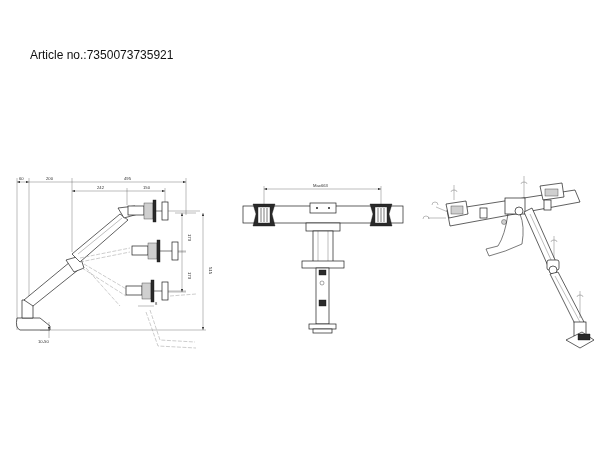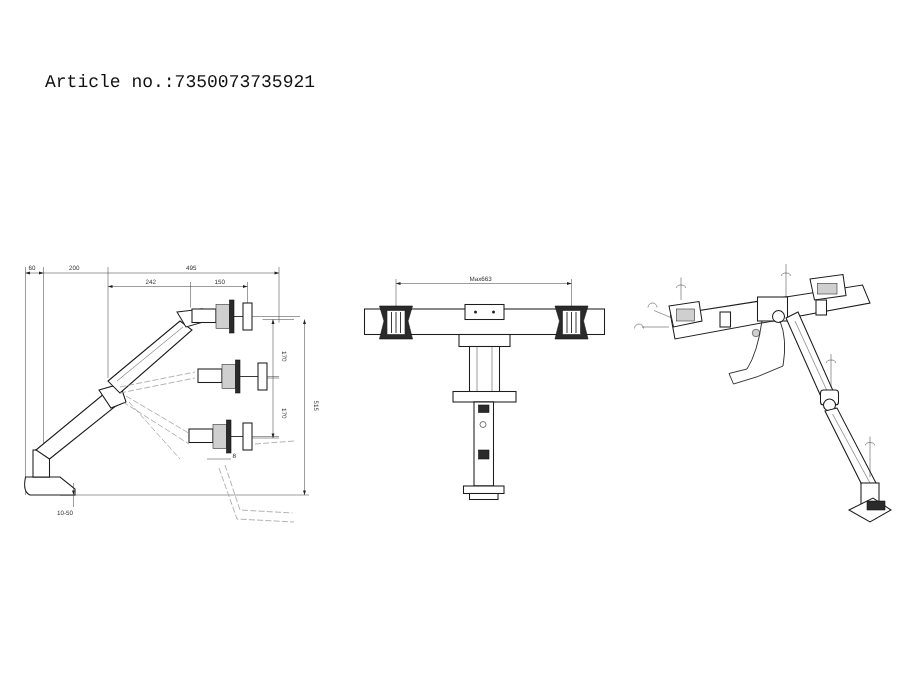--- a/index.html
+++ b/index.html
@@ -1,17 +1,17 @@
 <!DOCTYPE html>
 <html><head>
 <meta charset="utf-8">
 <style>
   html, body { margin:0; padding:0; background:#ffffff; }
   body { width:610px; height:450px; position:relative; overflow:hidden; font-family:"Liberation Sans", sans-serif; }
-  .article { position:absolute; left:30px; top:48px; font-size:12px; color:#111; letter-spacing:0;font-family:Liberation Mono, monospace; }
+  .article { position:absolute; left:30px; top:48px; font-size:12px; color:#111; letter-spacing:0; }
   svg { position:absolute; left:0; top:0; }
   .dim { font-family:"Liberation Sans", sans-serif; font-size:4.2px; fill:#333; }
   .ln { stroke:#222; fill:none; stroke-width:0.6; }
   .lnt { stroke:#444; fill:none; stroke-width:0.35; }
   .ghost { stroke:#9a9a9a; fill:none; stroke-width:0.5; stroke-dasharray:4 1.5; }
   .body { stroke:#1d1d1d; fill:#ffffff; stroke-width:0.7; }
   .dark { fill:#2a2a2a; stroke:#111; stroke-width:0.4; }
   .grey { fill:#cfcfcf; stroke:#333; stroke-width:0.4; }
 </style>
 </head>

